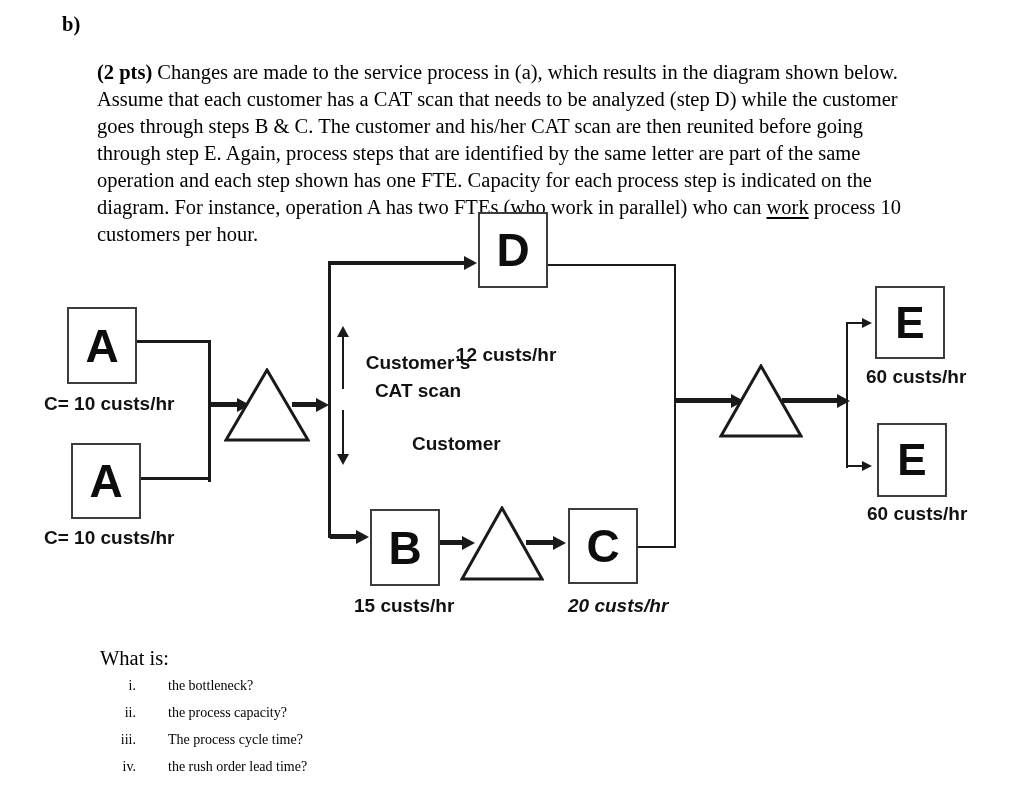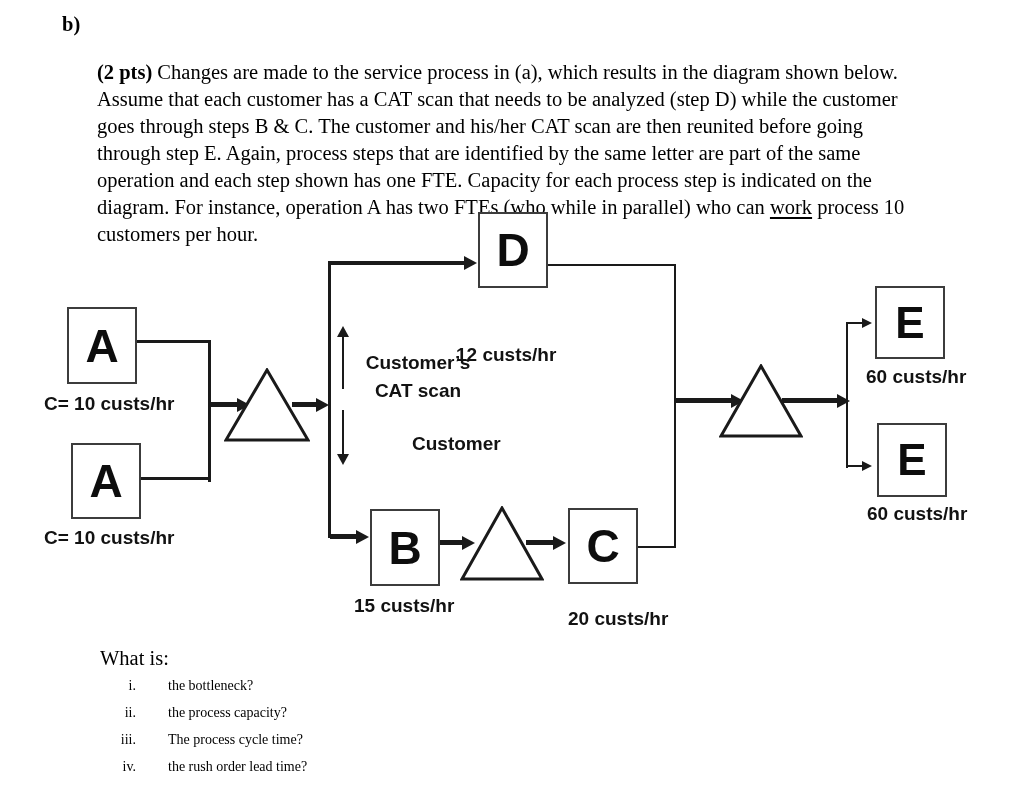--- a/index.html
+++ b/index.html
@@ -65,21 +65,21 @@
 
 <div class="page">
 
   <span class="p-label">b)</span>
   <div class="p-lines">
     <div class="p-line"><b>(2 pts)</b><span> Changes are made to the service process in (a), which results in the diagram shown below.</span></div>
     <div class="p-line">Assume that each customer has a CAT scan that needs to be analyzed (step D) while the customer</div>
     <div class="p-line">goes through steps B &amp; C. The customer and his/her CAT scan are then reunited before going</div>
     <div class="p-line">through step E. Again, process steps that are identified by the same letter are part of the same</div>
     <div class="p-line">operation and each step shown has one FTE. Capacity for each process step is indicated on the</div>
-    <div class="p-line"><span>diagram. For instance, operation A has two FTEs (who while in parallel) who can </span><span class="u">work</span><span> process 10</span></div>
+    <div class="p-line"><span>diagram. For instance, operation A has two FTEs (who work in parallel) who can </span><span class="u">work</span><span> process 10</span></div>
     <div class="p-line">customers per hour.</div>
   </div>
 
   <div class="pbox" style="left:67px; top:307px; width:70px; height:77px;">
       <span>A</span>
     </div>
   <div class="dlabel" style="left:44px; top:393px;">C= 10 custs/hr</div>
   <div class="pbox" style="left:71px; top:443px; width:70px; height:76px;">
       <span>A</span>
     </div>
@@ -118,21 +118,21 @@
     </div>
   <div class="dlabel" style="left:354px; top:595px;">15 custs/hr</div>
   <div class="arrow-r" style="left:440px; top:540px; width:22px;"></div>
   <svg class="tri" style="left:460px; top:506px;" width="84" height="75" viewBox="0 0 84 75">
     <polygon points="42,2 2,73 82,73" fill="#ffffff" stroke="#1a1a1a" stroke-width="3"></polygon>
   </svg>
   <div class="arrow-r" style="left:526px; top:540px; width:27px;"></div>
   <div class="pbox" style="left:568px; top:508px; width:70px; height:76px;">
       <span>C</span>
     </div>
-  <div class="dlabel" style="left:568px; top:608px;">20 custs/hr</div>
+  <div class="dlabel" style="left:568px; top:595px;font-style:italic;">20 custs/hr</div>
   <div class="hline" style="left:638px; top:546px; width:38px; height:2px;"></div>
 
   <div class="vline" style="left:674px; top:264px; width:2px; height:284px;"></div>
   <div class="arrow-r" style="left:676px; top:398px; width:55px;"></div>
   <svg class="tri" style="left:719px; top:364px;" width="84" height="74" viewBox="0 0 84 74">
     <polygon points="42,2 2,72 82,72" fill="#ffffff" stroke="#1a1a1a" stroke-width="3"></polygon>
   </svg>
   <div class="arrow-r" style="left:782px; top:398px; width:55px;"></div>
 
   <div class="vline" style="left:846px; top:322px; width:2px; height:146px;"></div>

